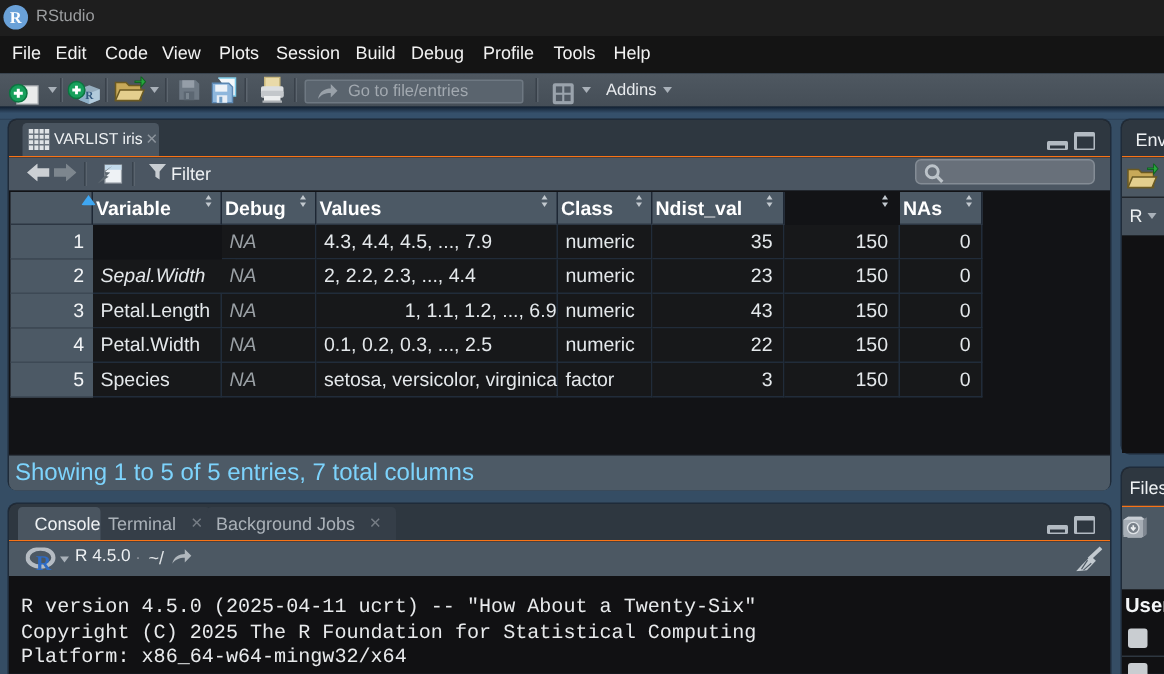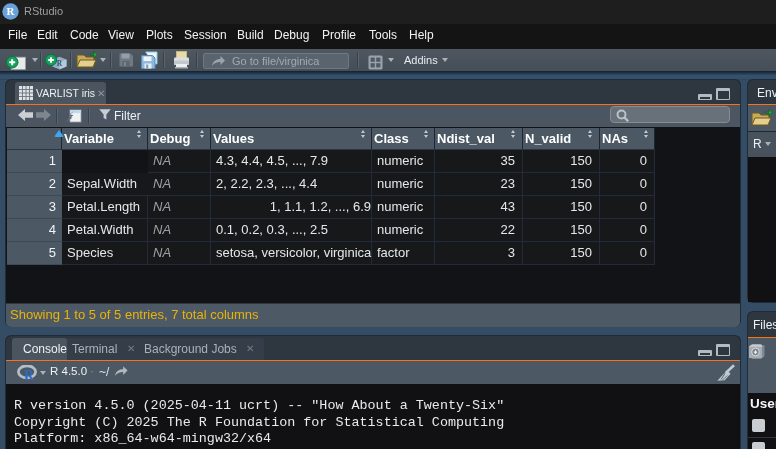--- a/index.html
+++ b/index.html
@@ -101,21 +101,21 @@
       <rect x="1" y="9.5" width="15" height="4.5" rx="1" fill="#c3c7cb"></rect>
       <rect x="3" y="13" width="11" height="3.5" fill="#eceeef"></rect>
       <rect x="2" y="16" width="13" height="1.5" fill="#aeb2b6"></rect>
     </svg>
     <div class="tsep" style="left:196px"></div>
 
     <div class="abs" style="left:203px;top:4px;width:144px;height:14px;background:#5a646e;border:1px solid #6e7882;border-radius:2px;">
       <svg class="abs" style="left:7px;top:1px" width="15" height="12" viewBox="0 0 15 12">
           <path d="M1 11c1-5.5 5-7 8.5-7V1l4.5 4.5L9.5 10V7c-3.5 0-6.5 1-8.5 4z" fill="#99a1a9"></path>
         </svg>
-      <span class="abs" style="left:28px;top:1px;color:#a2a9b0;font-size:11px;">Go to file/virginica</span>
+      <span class="abs" style="left:28px;top:1px;color:#a2a9b0;font-size:11px;">Go to file/entries</span>
     </div>
     <div class="tsep" style="left:357px"></div>
     <svg class="abs" style="left:368px;top:6px" width="15" height="15" viewBox="0 0 15 15">
       <rect x="0.5" y="0.5" width="14" height="14" rx="1.5" fill="#9aa3ac"></rect>
       <rect x="2.6" y="2.6" width="4.2" height="4.2" fill="#515a64"></rect>
         <rect x="8.2" y="2.6" width="4.2" height="4.2" fill="#515a64"></rect>
       <rect x="2.6" y="8.2" width="4.2" height="4.2" fill="#515a64"></rect>
         <rect x="8.2" y="8.2" width="4.2" height="4.2" fill="#515a64"></rect>
     </svg>
     <div class="abs caret" style="left:388px;top:9px"></div>
@@ -172,21 +172,20 @@
       </div>
     </div>
 
     <div class="abs" id="tablearea" style="left:0;top:47px;width:734px;height:176px;background:#121316;overflow:hidden;">
         <div class="hcell" style="left:1px;top:1px;width:55px;height:22px;"></div>
         <div class="hcell" style="left:56px;top:1px;width:86px;height:22px;"><span style="margin-left:2px">Variable</span></div>
         <div class="hcell" style="left:142px;top:1px;width:63px;height:22px;"><span style="margin-left:2px">Debug</span></div>
         <div class="hcell" style="left:205px;top:1px;width:161px;height:22px;"><span style="margin-left:2px">Values</span></div>
         <div class="hcell" style="left:366px;top:1px;width:63px;height:22px;"><span style="margin-left:2px">Class</span></div>
         <div class="hcell" style="left:429px;top:1px;width:88px;height:22px;"><span style="margin-left:2px">Ndist_val</span></div>
-        <div class="hcell" style="left:517px;top:1px;width:77px;height:22px;"><span style="margin-left:2px">N_valid</span></div>
         <div class="hcell" style="left:594px;top:1px;width:55px;height:22px;"><span style="margin-left:2px">NAs</span></div>
         <div class="abs" style="left:48px;top:3px;width:0;height:0;border-left:5.5px solid transparent;border-right:5.5px solid transparent;border-bottom:7px solid #3fa7f2;border-radius:2px;"></div>
         <div class="sort" style="left:131px;top:3px;">
           <i class="up"></i>
           <i class="dn"></i>
         </div>
         <div class="sort" style="left:194px;top:3px;">
           <i class="up"></i>
           <i class="dn"></i>
         </div>
@@ -211,21 +210,21 @@
           <i class="dn"></i>
         </div>
         <div class="ncell" style="left:1px;top:23px;width:55px;height:23px;padding-right:6px;">1</div>
         <div class="dcell" style="left:142px;top:23px;width:63px;height:23px;padding-left:5px;"><i style="color:#9aa0a5">NA</i></div>
         <div class="dcell" style="left:205px;top:23px;width:161px;height:23px;padding-left:5px;">4.3, 4.4, 4.5, ..., 7.9</div>
         <div class="dcell" style="left:366px;top:23px;width:63px;height:23px;padding-left:5px;">numeric</div>
         <div class="dcell" style="left:429px;top:23px;width:88px;height:23px;text-align:right;padding-right:7px;">35</div>
         <div class="dcell" style="left:517px;top:23px;width:77px;height:23px;text-align:right;padding-right:7px;">150</div>
         <div class="dcell" style="left:594px;top:23px;width:55px;height:23px;text-align:right;padding-right:7px;">0</div>
         <div class="ncell" style="left:1px;top:46px;width:55px;height:23px;padding-right:6px;">2</div>
-        <div class="dcell" style="left:56px;top:46px;width:96px;height:23px;padding-left:5px;">Sepal.Width</div>
+        <div class="dcell" style="left:56px;top:46px;width:96px;height:23px;padding-left:5px;font-style:italic;">Sepal.Width</div>
         <div class="dcell" style="left:142px;top:46px;width:63px;height:23px;padding-left:5px;"><i style="color:#9aa0a5">NA</i></div>
         <div class="dcell" style="left:205px;top:46px;width:161px;height:23px;padding-left:5px;">2, 2.2, 2.3, ..., 4.4</div>
         <div class="dcell" style="left:366px;top:46px;width:63px;height:23px;padding-left:5px;">numeric</div>
         <div class="dcell" style="left:429px;top:46px;width:88px;height:23px;text-align:right;padding-right:7px;">23</div>
         <div class="dcell" style="left:517px;top:46px;width:77px;height:23px;text-align:right;padding-right:7px;">150</div>
         <div class="dcell" style="left:594px;top:46px;width:55px;height:23px;text-align:right;padding-right:7px;">0</div>
         <div class="ncell" style="left:1px;top:69px;width:55px;height:23px;padding-right:6px;">3</div>
         <div class="dcell" style="left:56px;top:69px;width:86px;height:23px;padding-left:5px;">Petal.Length</div>
         <div class="dcell" style="left:142px;top:69px;width:63px;height:23px;padding-left:5px;"><i style="color:#9aa0a5">NA</i></div>
         <div class="dcell" style="left:205px;top:69px;width:161px;height:23px;padding-left:5px;text-align:right;">1, 1.1, 1.2, ..., 6.9</div>
@@ -245,21 +244,21 @@
         <div class="dcell" style="left:56px;top:115px;width:86px;height:23px;padding-left:5px;">Species</div>
         <div class="dcell" style="left:142px;top:115px;width:63px;height:23px;padding-left:5px;"><i style="color:#9aa0a5">NA</i></div>
         <div class="dcell" style="left:366px;top:115px;width:63px;height:23px;padding-left:5px;">factor</div>
         <div class="dcell" style="left:205px;top:115px;width:161px;height:23px;padding-left:5px;">setosa, versicolor, virginica</div>
         <div class="dcell" style="left:429px;top:115px;width:88px;height:23px;text-align:right;padding-right:7px;">3</div>
         <div class="dcell" style="left:517px;top:115px;width:77px;height:23px;text-align:right;padding-right:7px;">150</div>
         <div class="dcell" style="left:594px;top:115px;width:55px;height:23px;text-align:right;padding-right:7px;">0</div>
       </div>
 
     <div class="abs" style="left:0;top:223px;width:734px;height:23px;background:#4d5a66;border-top:1px solid #2e3740;border-radius:0 0 5px 5px;">
-      <span class="abs" style="left:4px;top:3px;color:#eab308;font-size:13px;">Showing 1 to 5 of 5 entries, 7 total columns</span>
+      <span class="abs" style="left:4px;top:3px;color:#7dd3fc;font-size:16px;">Showing 1 to 5 of 5 entries, 7 total columns</span>
     </div>
   </div>
 
   <div class="abs panel" id="conspanel">
     <div class="tabbar">
       <div class="abs" style="left:58px;top:2px;width:76px;height:22px;background:#353e48;border-radius:3px 3px 0 0;"></div>
       <div class="abs" style="left:132px;top:2px;width:126px;height:22px;background:#353e48;border-radius:3px 3px 0 0;"></div>
       <div class="tab" style="left:6px;width:55px;text-align:right;border-radius:3px 3px 0 0;">Console</div>
       <span class="abs itab" style="left:66px;top:6px;font-size:12px;">Terminal</span>
       <span class="abs" style="left:121px;top:7px;color:#767d85;font-size:10px;">✕</span>

